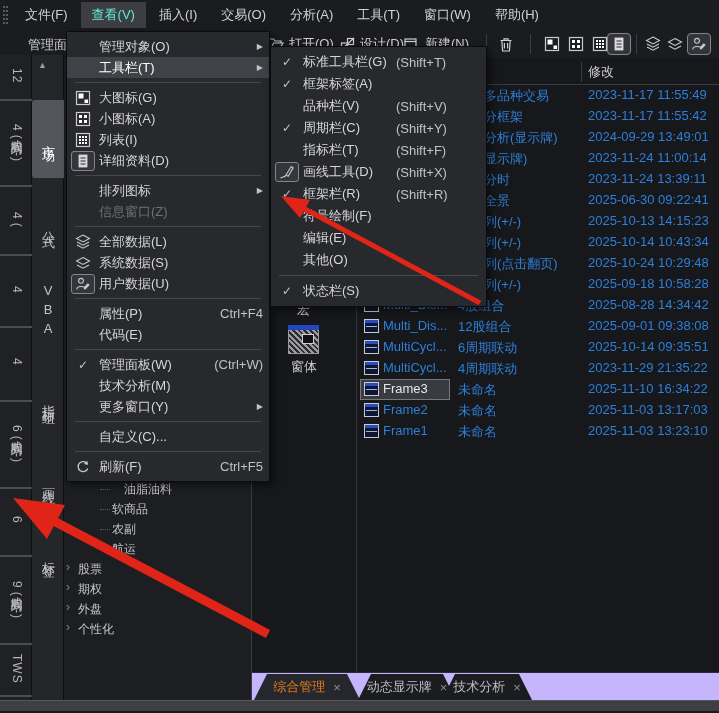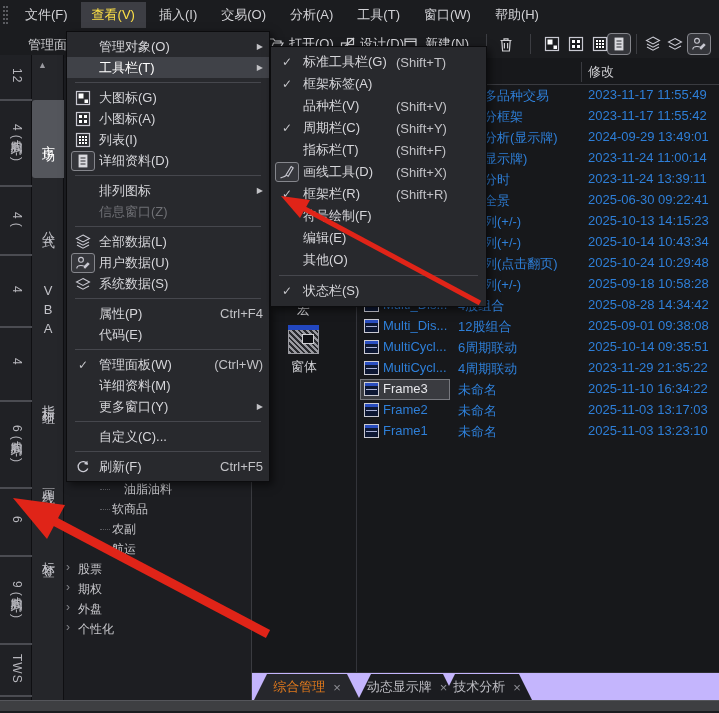--- a/index.html
+++ b/index.html
@@ -5,21 +5,21 @@
   * { margin:0; padding:0; box-sizing:border-box; }
   html,body { width:719px; height:713px; overflow:hidden; background:#17181b;
     font-family:"Liberation Sans","DejaVu Sans",sans-serif; color:#c8c8cc; font-size:13px; }
   .abs { position:absolute; }
   #app { position:relative; width:719px; height:713px; background:#17181b;border-radius:24px; }
 
   
   #menubar { left:0; top:0; width:719px; height:30px; background:#1b1c1f; display:flex; align-items:center; }
   .grip { width:5px; height:18px; margin:0 6px 0 3px; border-left:2px dotted #5a5b60; border-right:2px dotted #5a5b60; }
   .mb-item { padding:4px 11px; margin-right:2px; color:#d2d2d6; cursor:default; }
-  .mb-item.active { background:#3d3e44; color:#fde047; }
+  .mb-item.active { background:#3d3e44; color:#5eead4; }
 
   
   #toolrow { left:0; top:30px; width:719px; height:28px; background:#1b1c1f; }
   #panel-title { left:28px; top:36px; color:#cccccf; }
   .tbtn { position:absolute; top:33px; height:22px; display:flex; align-items:center; gap:5px; color:#d2d2d6; }
   .tsep { position:absolute; top:34px; width:1px; height:20px; background:#3c3d42; }
   .ticon { position:absolute; top:33px; width:24px; height:22px; display:flex; align-items:center; justify-content:center; }
   .ticon.boxed { border:1px solid #85868c; border-radius:4px; background:#34353a; }
 
   
@@ -393,57 +393,57 @@
         <span class="m-ic">
           <svg class="ic" width="16" height="16" viewBox="0 0 16 16">
             <path d="M8 1 L14.5 4.5 8 8 1.5 4.5 Z" fill="none" stroke="#c9c9d2" stroke-width="1.1"></path>
             <path d="M2 8 L8 11.2 14 8" fill="none" stroke="#c9c9d2" stroke-width="1.1"></path>
             <path d="M2 11 L8 14.2 14 11" fill="none" stroke="#c9c9d2" stroke-width="1.1"></path>
           </svg>
         </span>
         <span class="m-label">全部数据(L)</span>
       </div>
       <div class="m-row">
+        <span class="m-ic">
+          <svg class="ic" width="16" height="16" viewBox="0 0 16 16">
+            <path d="M8 2.5 L14.5 6 8 9.5 1.5 6 Z" fill="none" stroke="#c9c9d2" stroke-width="1.1"></path>
+            <path d="M2 10 L8 13.2 14 10" fill="none" stroke="#c9c9d2" stroke-width="1.1"></path>
+          </svg>
+        </span>
+        <span class="m-label">系统数据(S)</span>
+      </div>
+      <div class="m-row">
         <span class="m-ic boxed">
           <svg class="ic" width="16" height="16" viewBox="0 0 16 16">
             <circle cx="6" cy="4.8" r="2.4" fill="none" stroke="#c9c9d2" stroke-width="1.1"></circle>
             <path d="M1.8 13.5 c0-4 8.4-4 8.4 0" fill="none" stroke="#c9c9d2" stroke-width="1.1"></path>
             <path d="M9.2 10.8 l3.6-3.6 1.9 1.9 -3.6 3.6 -2.4 .5 z" fill="#c9c9d2"></path>
           </svg>
         </span>
         <span class="m-label">用户数据(U)</span>
       </div>
-      <div class="m-row">
-        <span class="m-ic">
-          <svg class="ic" width="16" height="16" viewBox="0 0 16 16">
-            <path d="M8 2.5 L14.5 6 8 9.5 1.5 6 Z" fill="none" stroke="#c9c9d2" stroke-width="1.1"></path>
-            <path d="M2 10 L8 13.2 14 10" fill="none" stroke="#c9c9d2" stroke-width="1.1"></path>
-          </svg>
-        </span>
-        <span class="m-label">系统数据(S)</span>
-      </div>
       <div class="m-sep"></div>
       <div class="m-row">
         <span class="m-ic"></span>
         <span class="m-label">属性(P)</span>
         <span class="m-short">Ctrl+F4</span>
       </div>
       <div class="m-row">
         <span class="m-ic"></span>
         <span class="m-label">代码(E)</span>
       </div>
       <div class="m-sep"></div>
       <div class="m-row">
         <span class="m-ic m-check">✓</span>
         <span class="m-label">管理面板(W)</span>
         <span class="m-short">(Ctrl+W)</span>
       </div>
       <div class="m-row">
         <span class="m-ic"></span>
-        <span class="m-label">详细资料(M)</span>
+        <span class="m-label">技术分析(M)</span>
       </div>
       <div class="m-row">
         <span class="m-ic"></span>
         <span class="m-label">更多窗口(Y)</span>
         <span class="m-arrow">▶</span>
       </div>
       <div class="m-sep"></div>
       <div class="m-row">
         <span class="m-ic"></span>
         <span class="m-label">自定义(C)...</span>

